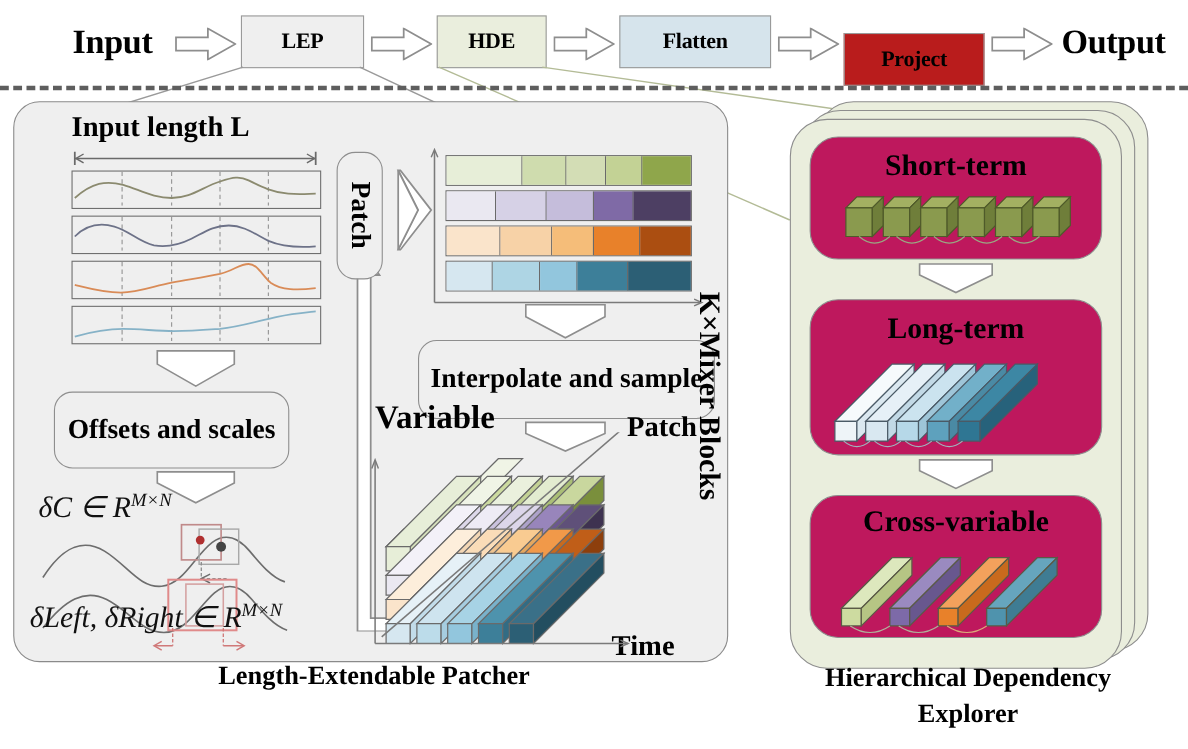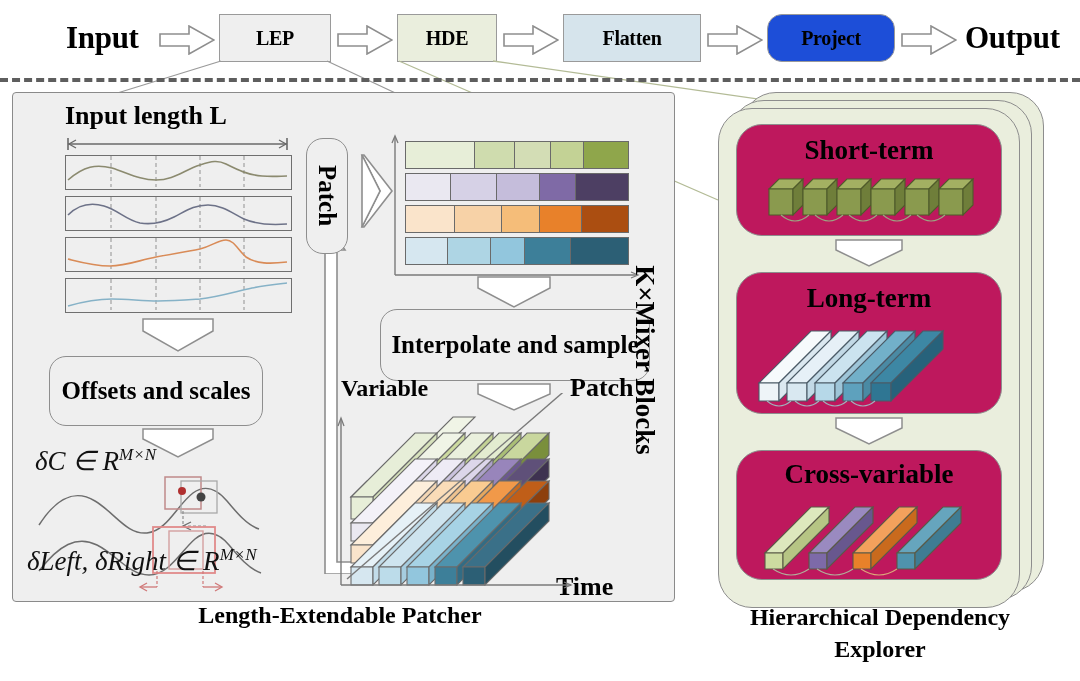--- a/index.html
+++ b/index.html
@@ -18,21 +18,21 @@
 
   
   .barrow{position:absolute;}
 
   
   #divider{position:absolute;left:0;top:78px;width:1080px;height:0;
            border-top:4px dashed #5e5e5e;}
 
   
   #lep-panel{position:absolute;left:12px;top:92px;width:648px;height:508px;
-             background:#efefef;border:1.6px solid #8a8a8a;border-radius:4px;padding-left:13px;}
+             background:#efefef;border:1.6px solid #8a8a8a;border-radius:24px;}
   .panel-cap{position:absolute;font-weight:bold;font-size:24px;color:#000;
              text-align:center;white-space:nowrap;}
 
   .ttl{position:absolute;font-weight:bold;font-size:25px;color:#000;white-space:nowrap;}
 
   
   .rbox{position:absolute;border:1.5px solid #8e8e8e;border-radius:17px;
         background:#efefef;display:flex;align-items:center;justify-content:center;
         text-align:center;}
   .rbox span{font-weight:bold;font-size:25px;line-height:1.04;color:#000;}
@@ -96,21 +96,21 @@
     </svg>
 
     <div class="pipe-box" style="left:563px;top:14px;width:136px;height:46px;background:#d6e4ec;">
       <span>Flatten</span>
     </div>
 
     <svg class="barrow" style="left:707px;top:25px;" width="56" height="30">
       <polygon points="1,9 30,9 30,1 55,15 30,29 30,21 1,21" fill="#ffffff" stroke="#8e8e8e" stroke-width="1.6"></polygon>
     </svg>
 
-    <div class="pipe-box" style="left:767px;top:14px;width:126px;height:46px;background:#1d4ed8;border-radius:15px;">
+    <div class="pipe-box" style="left:767px;top:30px;width:126px;height:46px;background:#b91c1c;">
       <span>Project</span>
     </div>
 
     <svg class="barrow" style="left:901px;top:25px;" width="56" height="30">
       <polygon points="1,9 30,9 30,1 55,15 30,29 30,21 1,21" fill="#ffffff" stroke="#8e8e8e" stroke-width="1.6"></polygon>
     </svg>
 
     <div class="pipe-text" style="left:965px;top:20px;">Output</div>
   </div>
 
@@ -271,21 +271,21 @@
     </svg>
 
     <div class="rbox" style="left:367px;top:216px;width:268px;height:70px;">
       <span>Interpolate and sample</span>
     </div>
 
     <svg style="position:absolute;left:463px;top:289px;" width="76" height="30">
       <polygon points="2,2 74,2 74,12 38,28 2,12" fill="#ffffff" stroke="#8e8e8e" stroke-width="1.5"></polygon>
     </svg>
 
-    <div class="ttl" style="left:328px;top:282px;font-size:24px;">Variable</div>
+    <div class="ttl" style="left:328px;top:270px;font-size:30px;">Variable</div>
     <div class="ttl" style="left:557px;top:280px;font-size:26px;">Patch</div>
     <div class="ttl" style="left:543px;top:445px;font-size:26px;margin-top:34px;">Time</div>
 
     <svg style="position:absolute;left:320px;top:300px;" width="320" height="200">
       <g stroke="#6a6a6a" stroke-width="1.1">
 
         <g id="rows">
 
           <g>
             <g>

